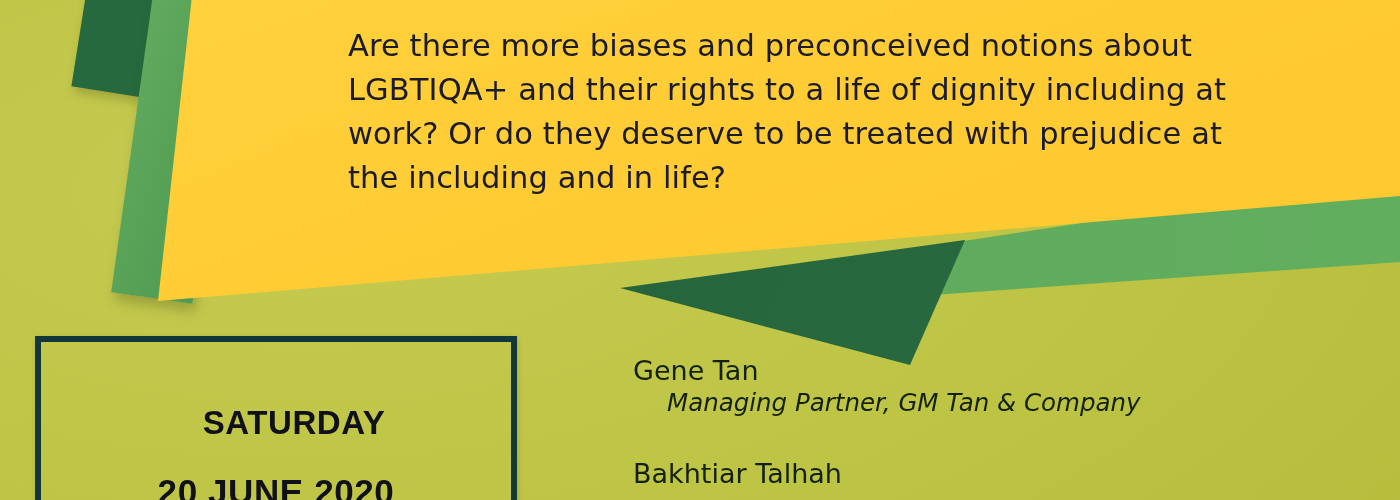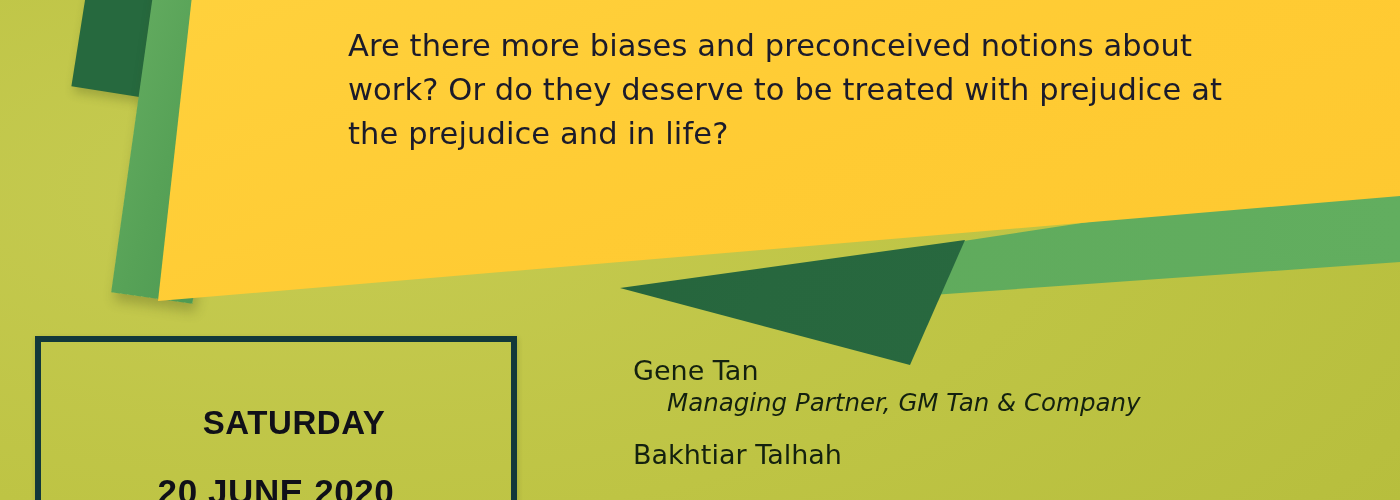--- a/index.html
+++ b/index.html
@@ -148,38 +148,39 @@
   }
   .speaker-title {
     font-size: 24.5px;
     font-style: italic;
     color: #14210F;
     line-height: 1.22;
     font-family: "DejaVu Sans", sans-serif;
     margin-left: 34px;
   }
   #speaker-2 {
-    margin-top: 21px;
+    margin-top: 40px;
   }
 </style>
 </head>
 <body>
 
 <div id="poster">
 
   <div class="shape" id="dark-rect-tl"></div>
   <div class="shape" id="green-strip-tl"></div>
   <div class="shape" id="green-wedge-right"></div>
   <div class="shape" id="dark-triangle"></div>
   <div class="shape" id="yellow-panel"></div>
 
   <div id="question-block">
     <p>Are there more biases and preconceived notions about</p>
+    <p>LGBTIQA+ and their rights to a life of dignity including at</p>
     <p>work? Or do they deserve to be treated with prejudice at</p>
-    <p>the prejudice and in life?</p>
+    <p>the including and in life?</p>
   </div>
 
   <div id="date-box">
     <div id="date-day">SATURDAY</div>
     <div id="date-full">20 JUNE 2020</div>
   </div>
 
   <div id="speakers-block">
 
     <div class="speaker" id="speaker-1">

